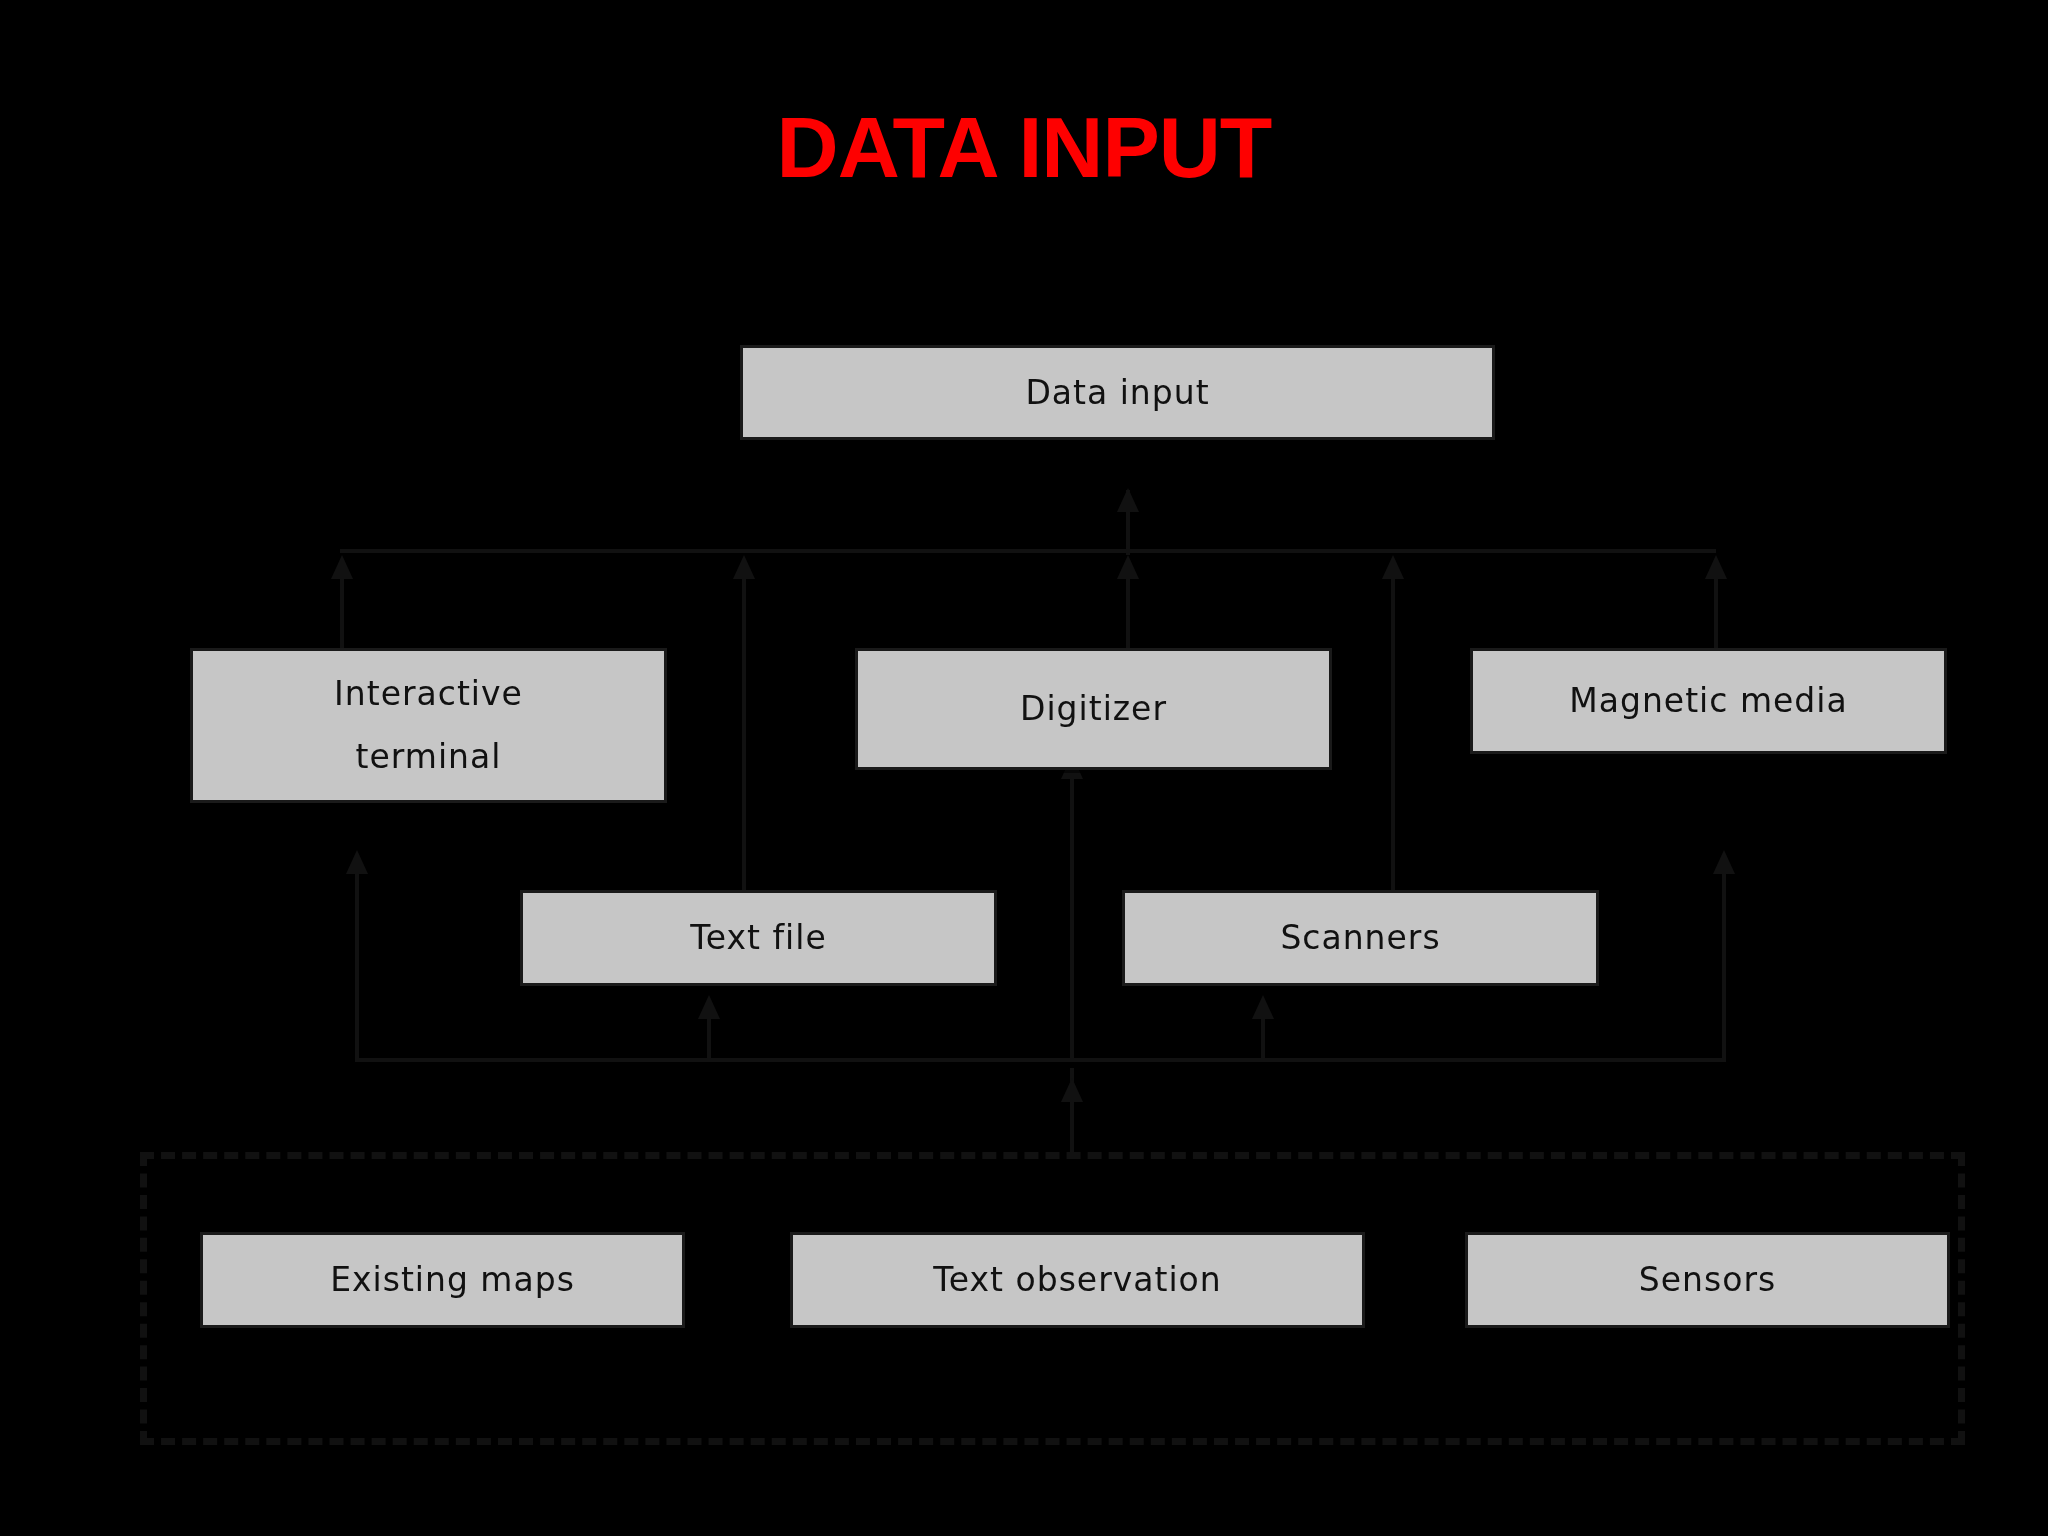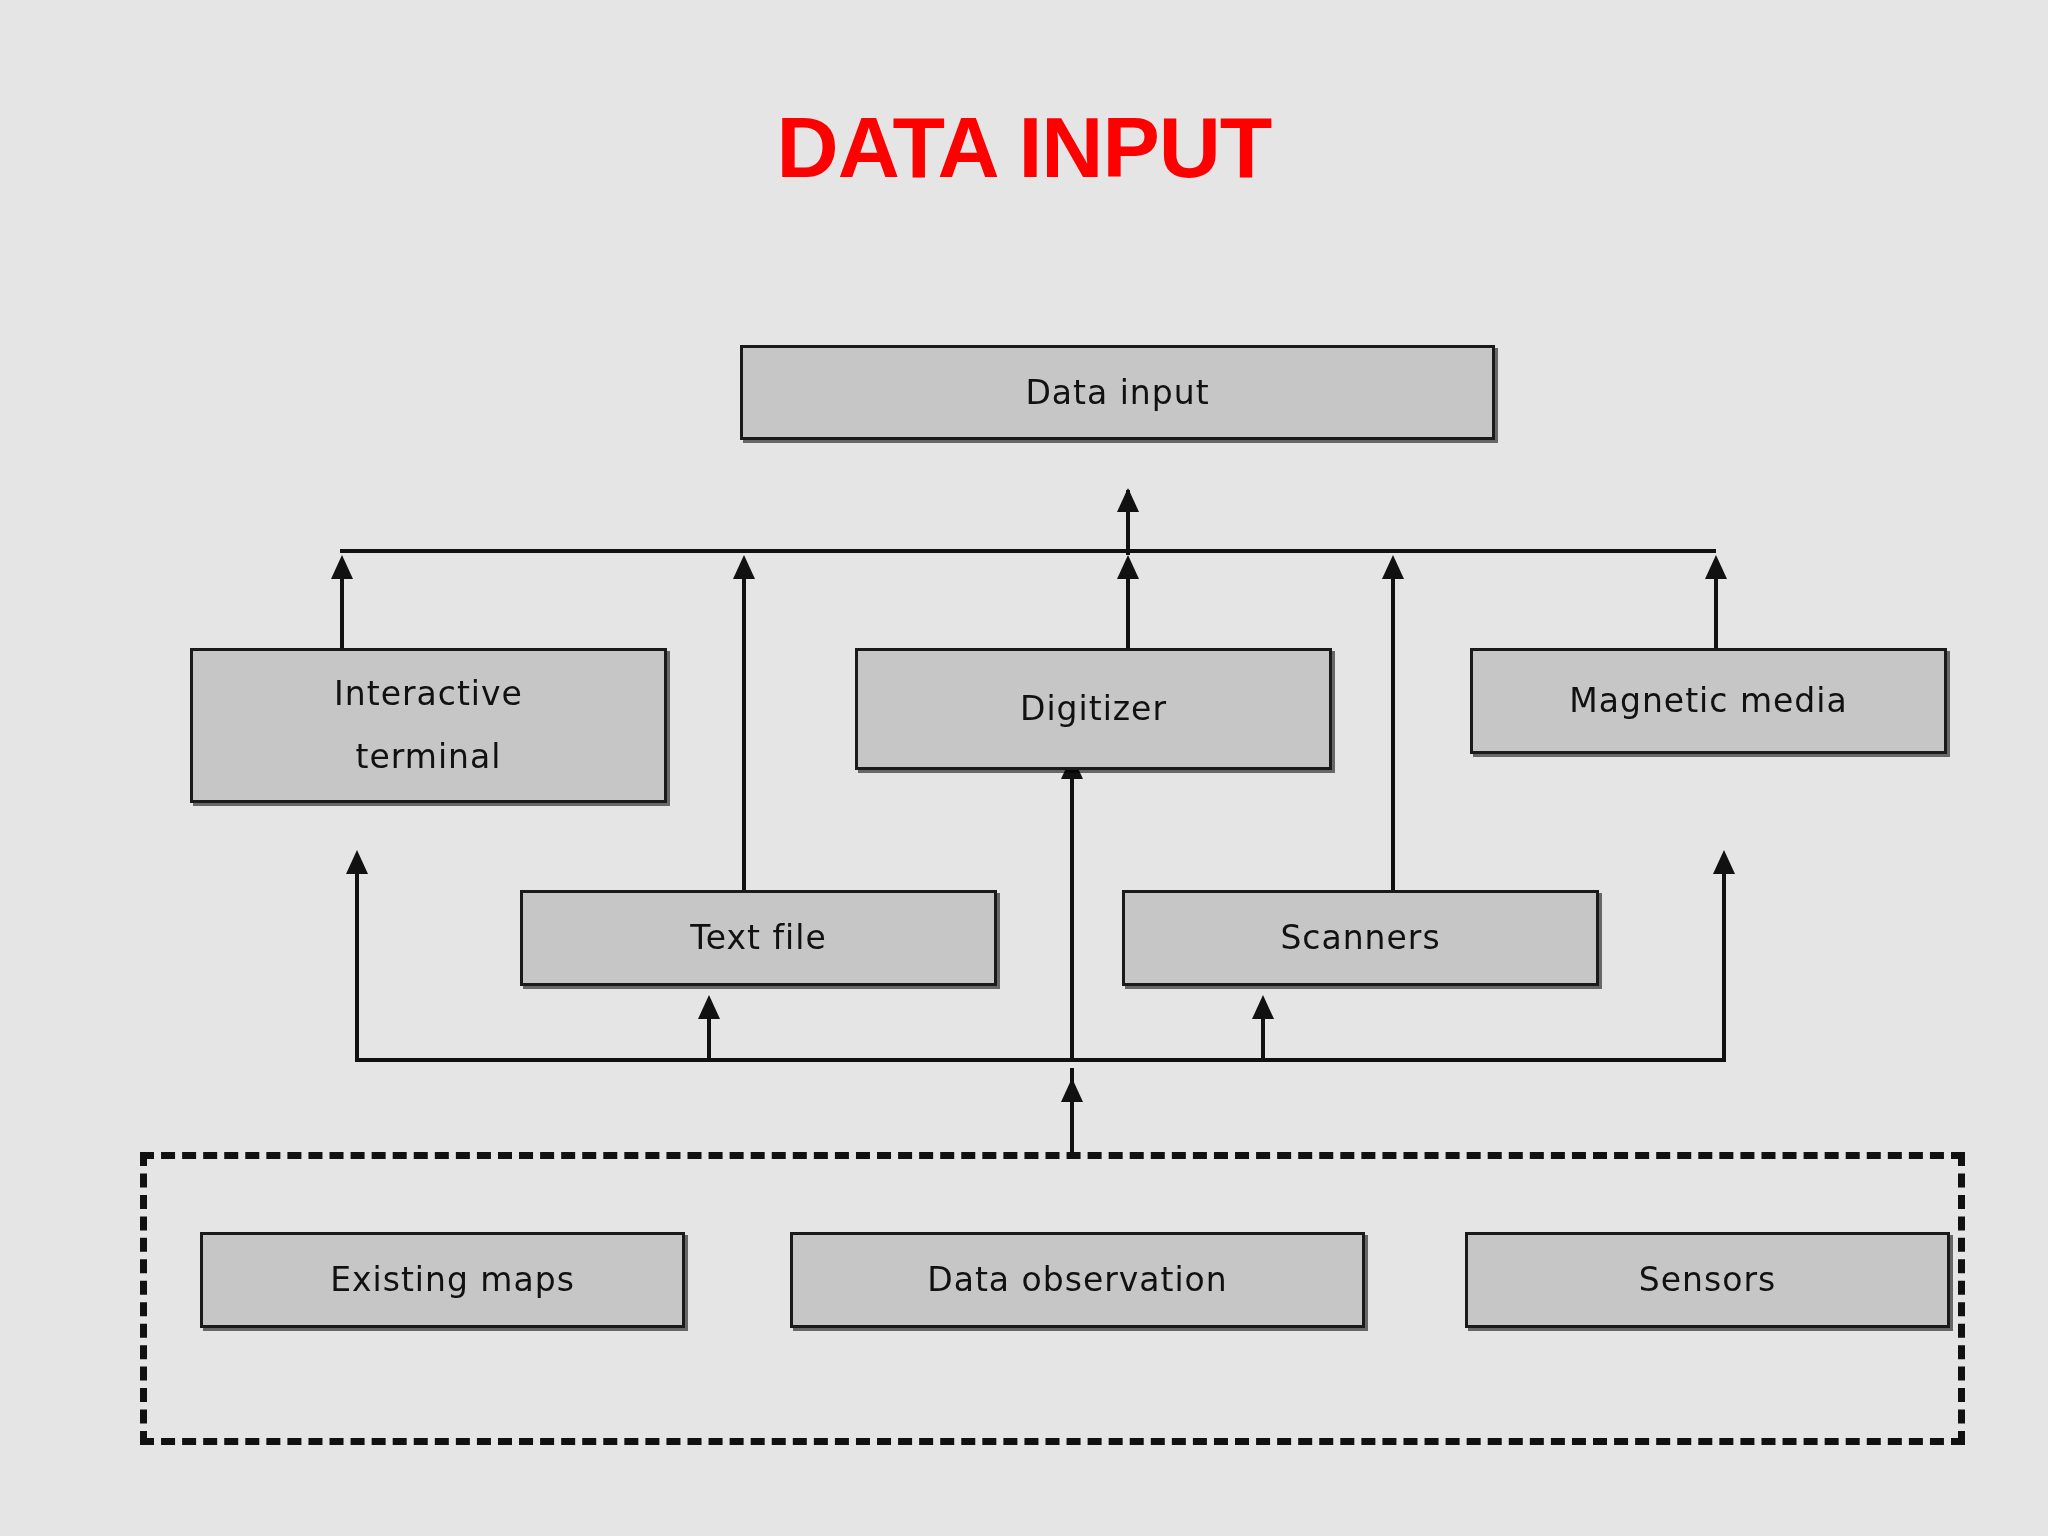--- a/index.html
+++ b/index.html
@@ -7,21 +7,21 @@
     padding: 0;
     background: #ffffff;
   }
   body {
     font-family: "DejaVu Sans", sans-serif;
   }
   #stage {
     position: relative;
     width: 2048px;
     height: 1536px;
-    background: #e5e5e5;
+    background: #000000;
     overflow: hidden;
   }
   #title {
     position: absolute;
     left: 0;
     top: 104px;
     width: 2048px;
     text-align: center;
     font-family: "Liberation Sans", sans-serif;
     font-weight: bold;
@@ -148,20 +148,20 @@
   <div class="seg v" style="left:1070px; top:1068px; height:90px;"></div>
   <div class="arrowhead" style="left:1061px; top:1078px;"></div>
 
   <div class="dashed-group" style="left:140px; top:1152px; width:1825px; height:293px;"></div>
 
   <div class="node" style="left:200px; top:1232px; width:485px; height:96px;padding-left:20px;">
     <span>Existing maps</span>
   </div>
 
   <div class="node" style="left:790px; top:1232px; width:575px; height:96px;">
-    <span>Data observation</span>
+    <span>Text observation</span>
   </div>
 
   <div class="node" style="left:1465px; top:1232px; width:485px; height:96px;">
     <span>Sensors</span>
   </div>
 
 </div>
 
 </body></html>

